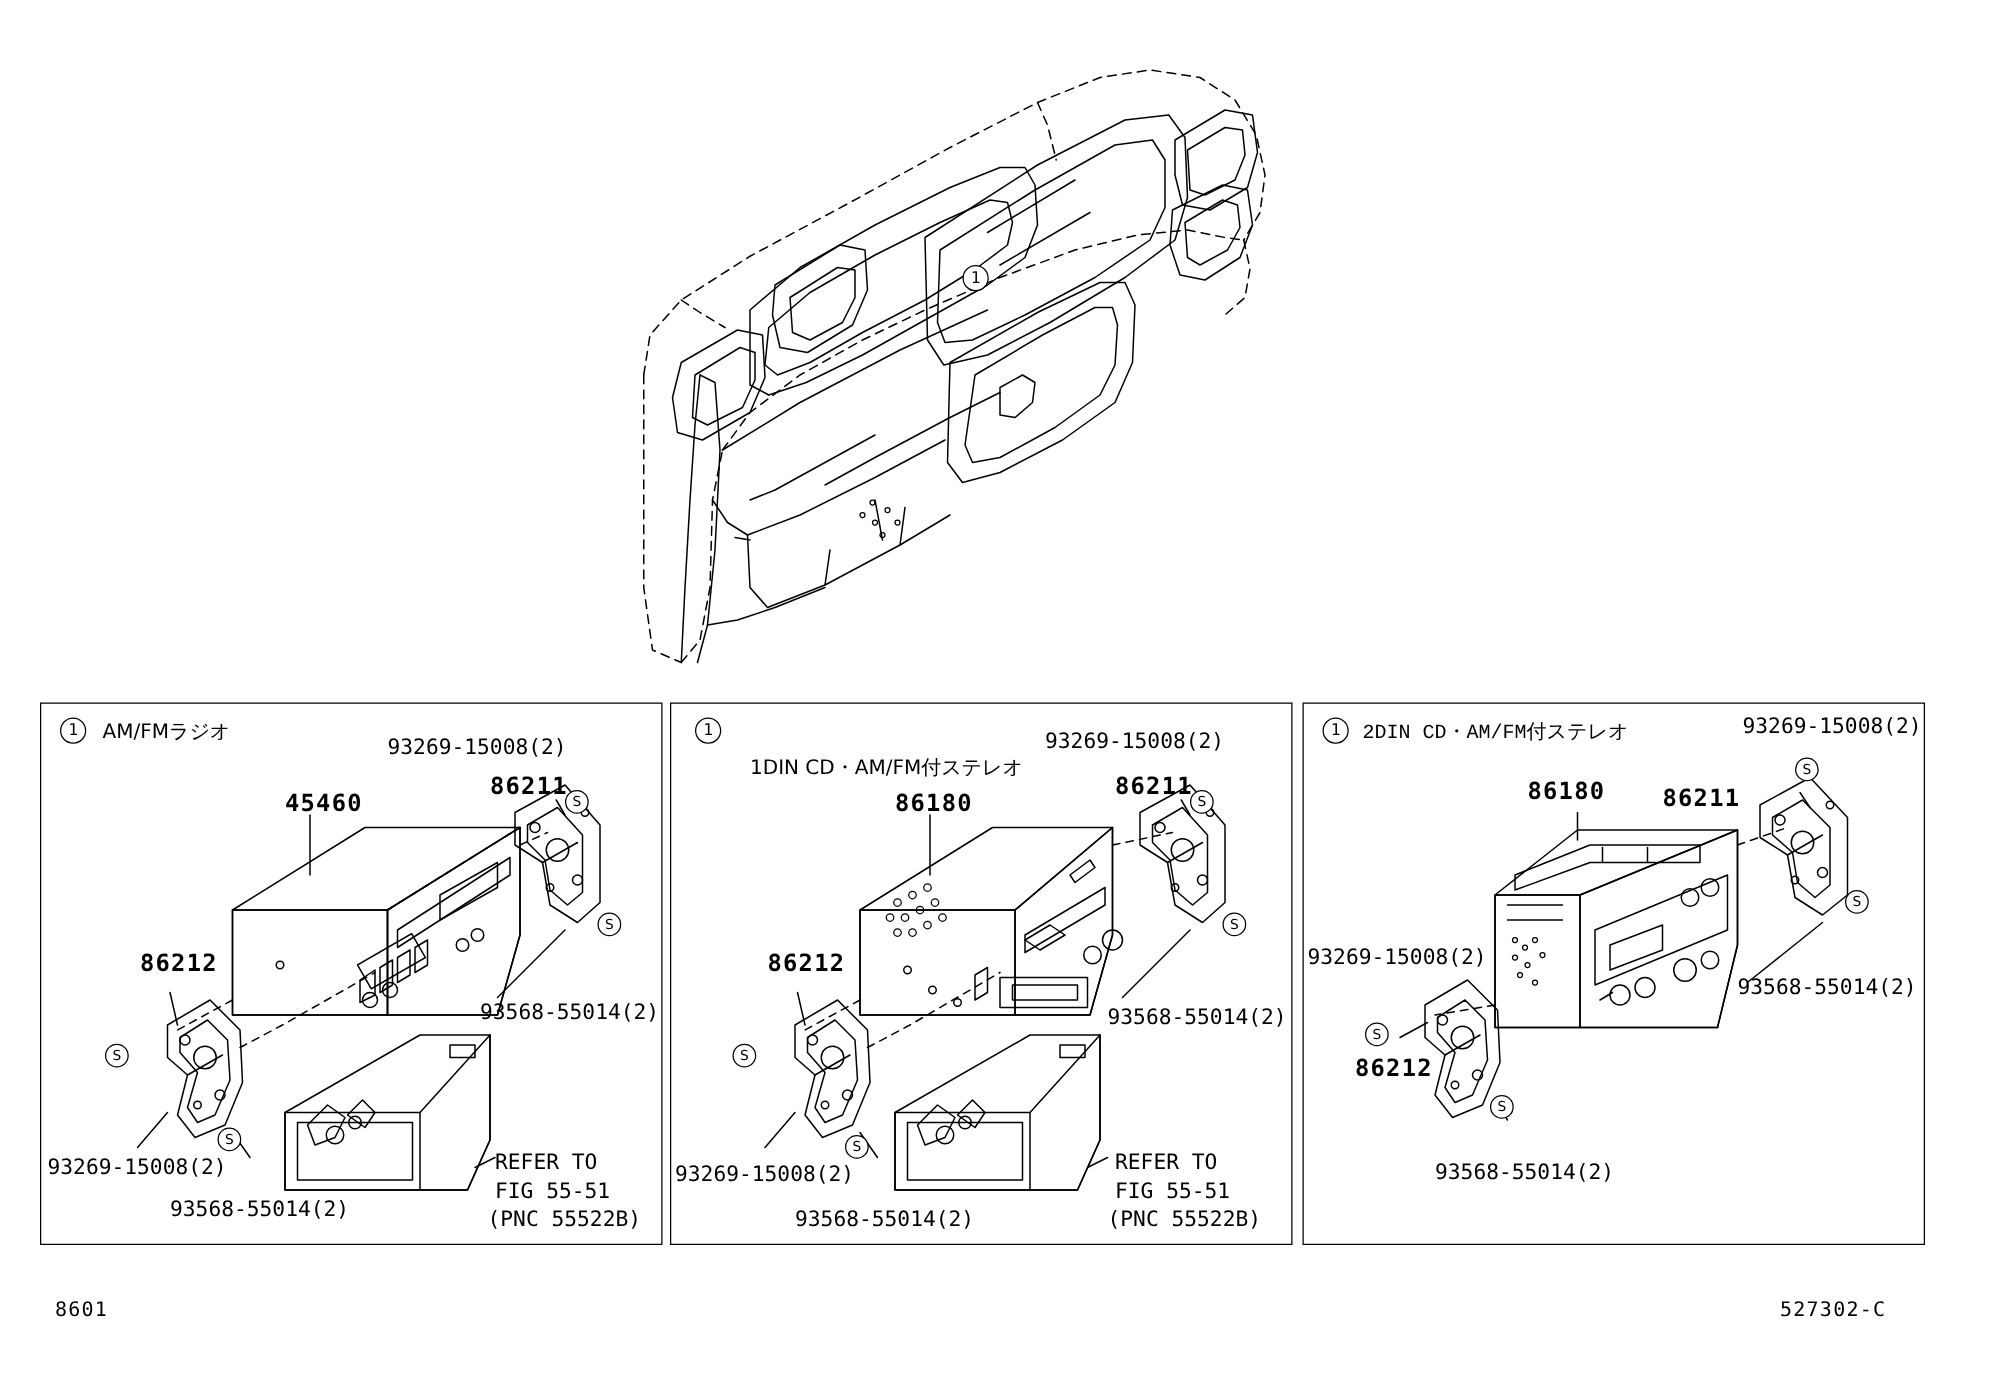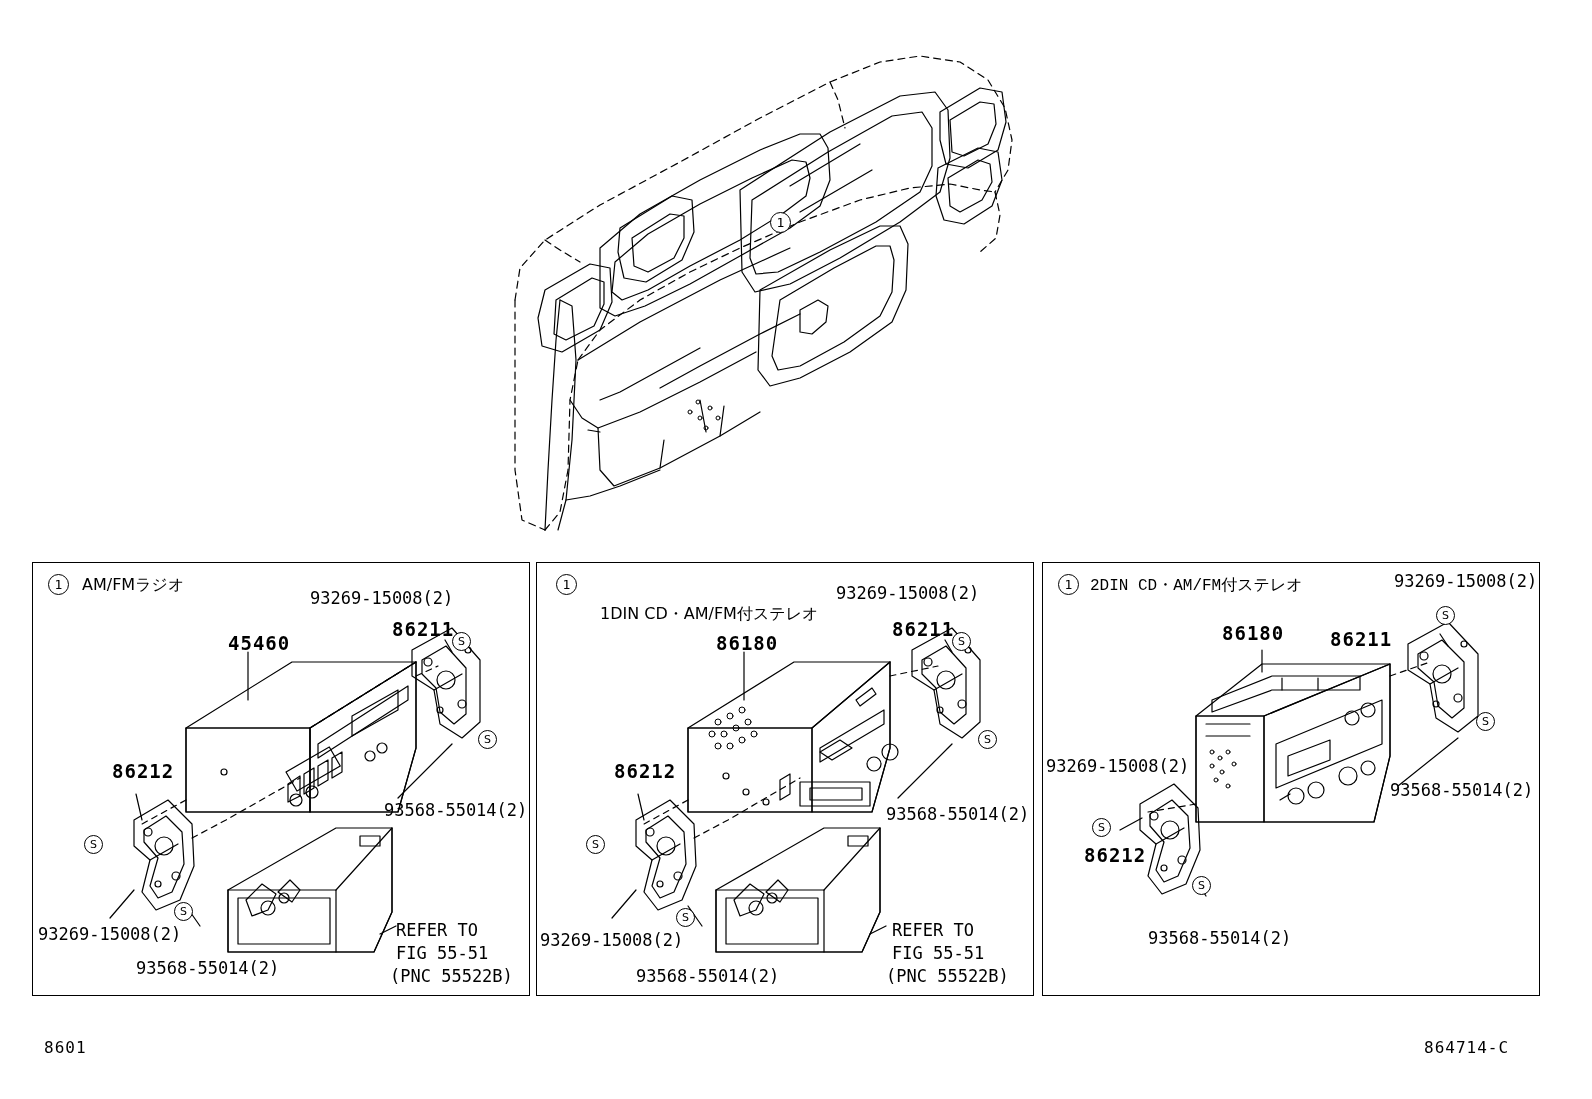--- a/index.html
+++ b/index.html
@@ -415,15 +415,15 @@
   <div class="lbl" style="left:1046px; top:756px;">93269-15008(2)</div>
   <div class="lbl" style="left:1390px; top:780px;">93568-55014(2)</div>
   <div class="lbl" style="left:1148px; top:928px;">93568-55014(2)</div>
 
   <div class="s-mark" style="left:1436px; top:606px;">S</div>
   <div class="s-mark" style="left:1476px; top:712px;">S</div>
   <div class="s-mark" style="left:1092px; top:818px;">S</div>
   <div class="s-mark" style="left:1192px; top:876px;">S</div>
 
   <div class="lbl foot" style="left:44px; top:1038px;">8601</div>
-  <div class="lbl foot" style="left:1424px; top:1038px;">864714-C</div>
+  <div class="lbl foot" style="left:1424px; top:1038px;">527302-C</div>
 
 </div>
 
 </body></html>

